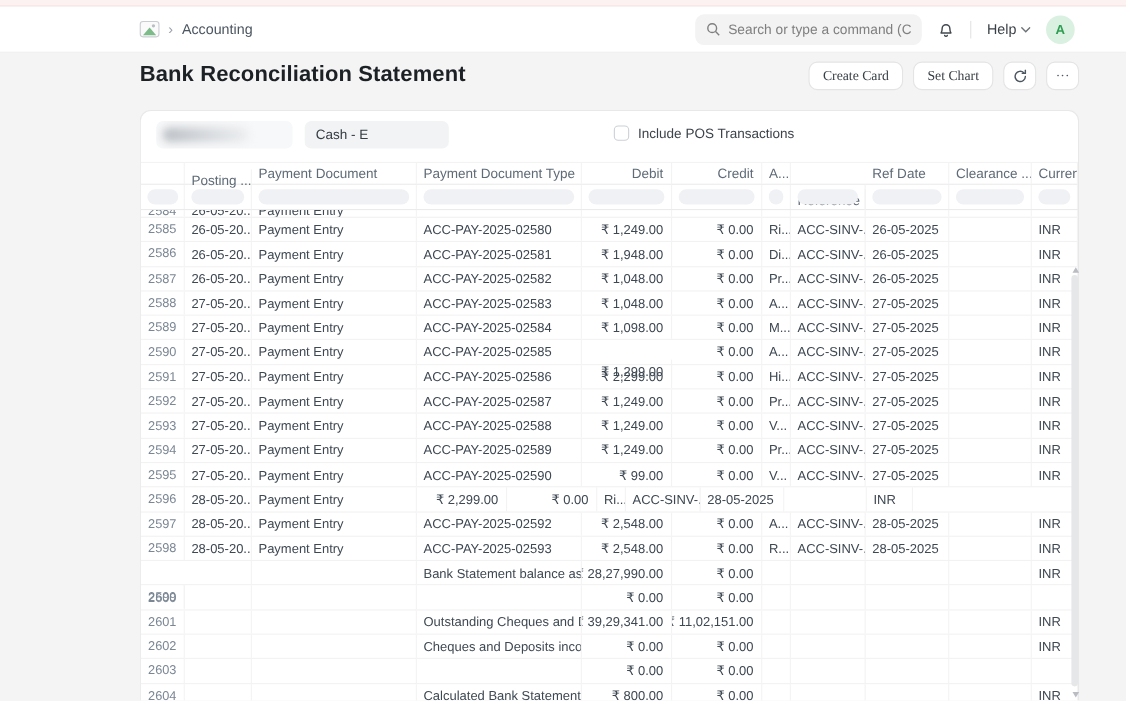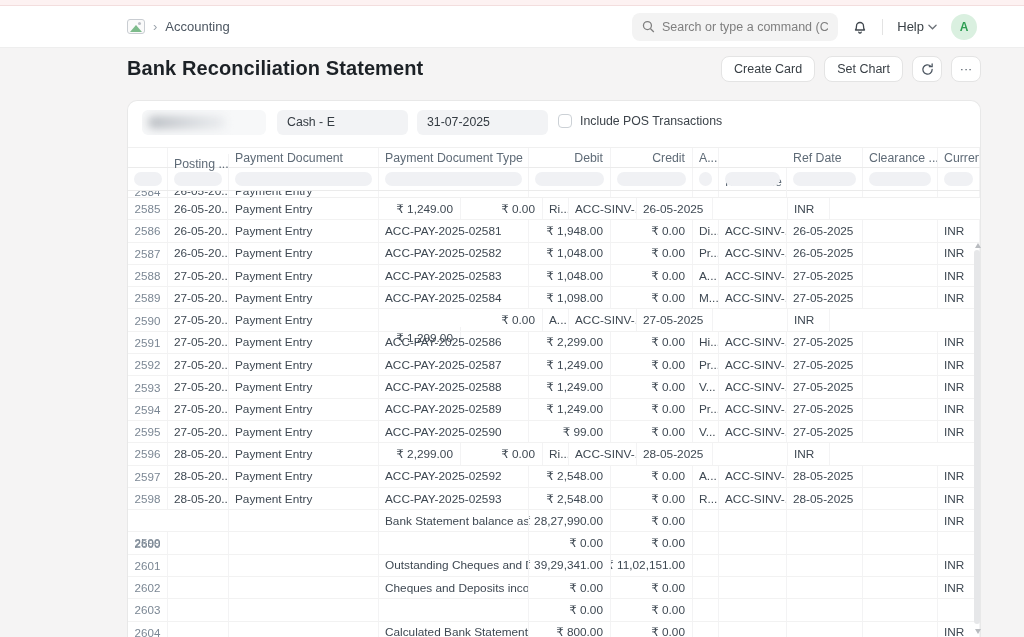--- a/index.html
+++ b/index.html
@@ -29,21 +29,21 @@
   .icon-btn { background:none; border:none; display:flex; align-items:center; cursor:pointer; }
   .nav-divider { width:1px; height:16px; background:#e3e3e3; }
   .help-wrap { display:flex; align-items:center; gap:4px; font-size:13px; color:#383f45; }
   .avatar { width:26px; height:26px; border-radius:50%; background:#daf0e0; color:#2f9e53; font-size:12px; font-weight:700;
     display:flex; align-items:center; justify-content:center; }
 
   
   #page-title { left:127px; top:57px; font-size:20px; font-weight:700; color:#1c2126; letter-spacing:.1px; }
   #actions { right:43px; top:56px; display:flex; gap:9px; align-items:center; }
   .btn { height:26px; background:#fff; border:1px solid #e4e4e4; border-radius:8px; font-size:12.5px; color:#383f45;
-    padding:0 12px; display:flex; align-items:center; cursor:pointer; font-family:Liberation Sans, sans-serif; }
+    padding:0 12px; display:flex; align-items:center; cursor:pointer; font-family:Liberation Serif, serif; }
   .btn.icononly { width:30px; justify-content:center; padding:0; color:#4c5661; }
 
   
   #card { left:127px; top:100px; width:854px; height:537px; background:#fff;
     border:1px solid #e8e8e8; border-bottom:none; border-radius:10px 10px 0 0; }
 
   
   .f-input { position:absolute; height:25px; border-radius:6px; background:#f2f3f5; font-size:12.3px; color:#343b42;
     line-height:25px; padding-left:10px; white-space:nowrap; overflow:hidden; }
   #f-company { left:14px; top:9px; width:124px; background:#f7f8f9; }
@@ -131,21 +131,20 @@
     <button class="btn icononly">
         <span>···</span>
       </button>
   </div>
 
   <div id="card" class="abs">
     <div id="f-company" class="f-input">
         <span class="blur-blob"></span>
       </div>
     <div id="f-account" class="f-input">Cash - E</div>
-    <div id="f-date" class="f-input">31-07-2025</div>
     <div id="f-pos">
       <span class="cb"></span>
       <span class="cb-label">Include POS Transactions</span>
     </div>
 
     <div id="dt">
       <div id="dt-head" class="dt-row">
           <div class="dt-cell" style="width: 40px;"></div>
           <div class="dt-cell" style="width: 61px; margin-top: 12px;">Posting ...</div>
           <div class="dt-cell" style="width: 150px;">Payment Document</div>
@@ -204,20 +203,21 @@
             <div class="dt-cell" style="width: 26px;"></div>
             <div class="dt-cell" style="width: 68px;"></div>
             <div class="dt-cell" style="width: 76px;"></div>
             <div class="dt-cell" style="width: 75px;"></div>
             <div class="dt-cell" style="width: 42px;"></div>
           </div>
           <div class="dt-row">
             <div class="dt-cell c-idx" style="width: 40px;">2585</div>
             <div class="dt-cell" style="width: 61px;">26-05-20...</div>
             <div class="dt-cell" style="width: 150px;">Payment Entry</div>
+            <div class="dt-cell" style="width: 150px;">ACC-PAY-2025-02580</div>
             <div class="dt-cell num" style="width: 82px;">₹ 1,249.00</div>
             <div class="dt-cell num" style="width: 82px;">₹ 0.00</div>
             <div class="dt-cell" style="width: 26px;">Ri...</div>
             <div class="dt-cell" style="width: 68px;">ACC-SINV-...</div>
             <div class="dt-cell" style="width: 76px;">26-05-2025</div>
             <div class="dt-cell" style="width: 75px;"></div>
             <div class="dt-cell" style="width: 42px;">INR</div>
           </div>
           <div class="dt-row">
             <div class="dt-cell c-idx" style="width: 40px;">2586</div>
@@ -268,20 +268,21 @@
             <div class="dt-cell" style="width: 26px;">M...</div>
             <div class="dt-cell" style="width: 68px;">ACC-SINV-...</div>
             <div class="dt-cell" style="width: 76px;">27-05-2025</div>
             <div class="dt-cell" style="width: 75px;"></div>
             <div class="dt-cell" style="width: 42px;">INR</div>
           </div>
           <div class="dt-row">
             <div class="dt-cell c-idx" style="width: 40px;">2590</div>
             <div class="dt-cell" style="width: 61px;">27-05-20...</div>
             <div class="dt-cell" style="width: 150px;">Payment Entry</div>
+            <div class="dt-cell" style="width: 150px;">ACC-PAY-2025-02585</div>
             <div class="dt-cell num" style="width: 82px; margin-top: 36px;">₹ 1,299.00</div>
             <div class="dt-cell num" style="width: 82px;">₹ 0.00</div>
             <div class="dt-cell" style="width: 26px;">A...</div>
             <div class="dt-cell" style="width: 68px;">ACC-SINV-...</div>
             <div class="dt-cell" style="width: 76px;">27-05-2025</div>
             <div class="dt-cell" style="width: 75px;"></div>
             <div class="dt-cell" style="width: 42px;">INR</div>
           </div>
           <div class="dt-row">
             <div class="dt-cell c-idx" style="width: 40px;">2591</div>

